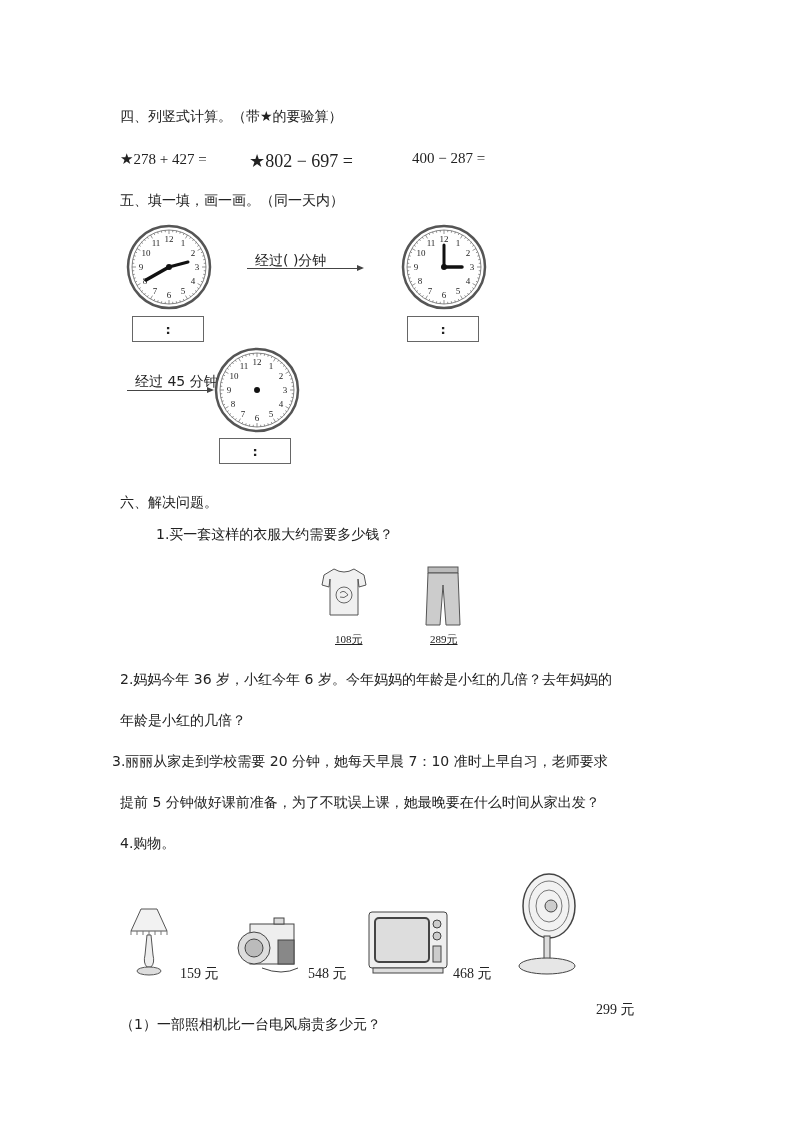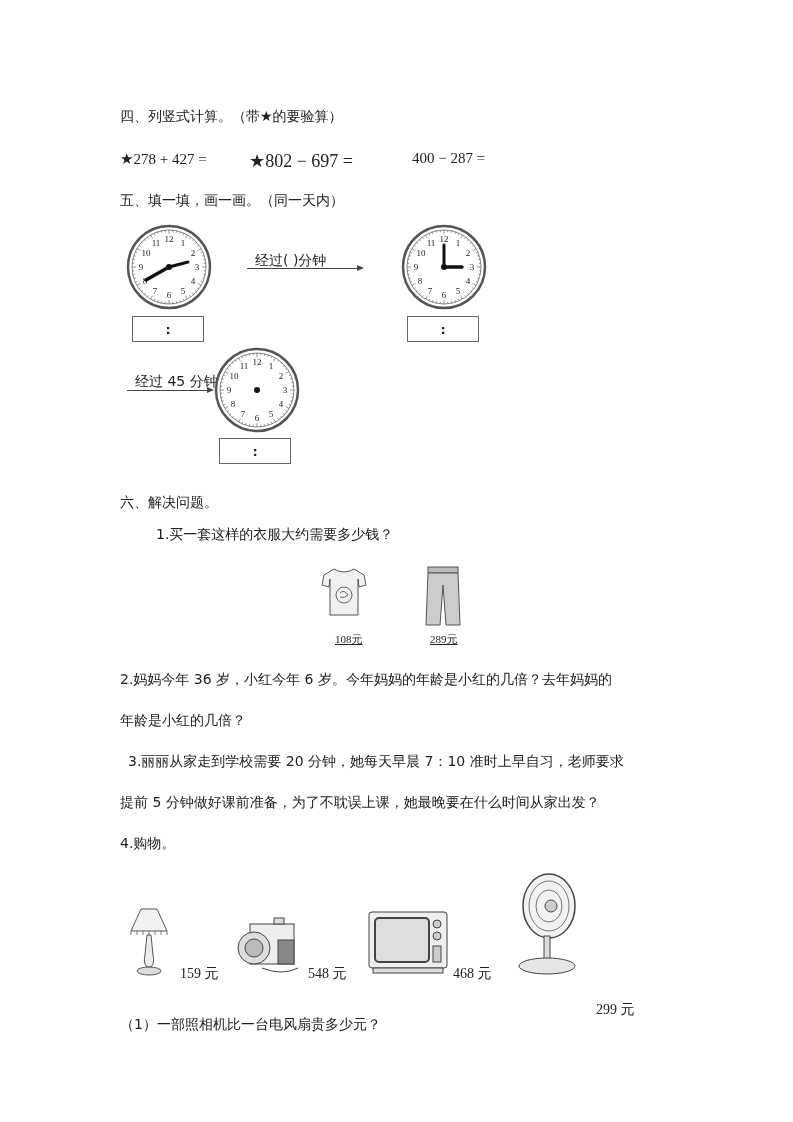--- a/index.html
+++ b/index.html
@@ -308,21 +308,21 @@
 <div class="small-price" style="left:335px; top:632px;">108元</div>
 
 <svg class="img-box" style="left:422px; top:565px;" width="42" height="65" viewBox="0 0 42 65">
   <rect x="6" y="2" width="30" height="6" fill="#bbb" stroke="#555"></rect>
   <path d="M6 8 L4 60 L18 60 L21 20 L24 60 L38 60 L36 8 Z" fill="#ccc" stroke="#555" stroke-width="1"></path>
 </svg>
 <div class="small-price" style="left:430px; top:632px;">289元</div>
 
 <div class="abs line" style="left:120px; top:671px;">2.妈妈今年 36 岁，小红今年 6 岁。今年妈妈的年龄是小红的几倍？去年妈妈的</div>
 <div class="abs line" style="left:120px; top:712px;">年龄是小红的几倍？</div>
-<div class="abs line" style="left:128px; top:753px;">3.丽丽从家走到学校需要 20 分钟，她每天早晨 7：10 准时上早自习，老师要求</div>
+<div class="abs line" style="left:112px; top:753px;">3.丽丽从家走到学校需要 20 分钟，她每天早晨 7：10 准时上早自习，老师要求</div>
 <div class="abs line" style="left:120px; top:794px;">提前 5 分钟做好课前准备，为了不耽误上课，她最晚要在什么时间从家出发？</div>
 <div class="abs line" style="left:120px; top:835px;">4.购物。</div>
 
 <svg class="img-box" style="left:123px; top:905px;" width="52" height="74" viewBox="0 0 52 74">
   <path d="M18 4 L34 4 L44 26 L8 26 Z" fill="#f2f2f2" stroke="#555"></path>
   <path d="M8 26 L8 30 M14 26 L14 30 M20 26 L20 30 M26 26 L26 30 M32 26 L32 30 M38 26 L38 30 M44 26 L44 30" stroke="#777"></path>
   <path d="M24 30 L22 50 Q20 58 24 62 L28 62 Q32 58 30 50 L28 30 Z" fill="#eee" stroke="#555"></path>
   <ellipse cx="26" cy="66" rx="12" ry="4" fill="#ddd" stroke="#555"></ellipse>
 </svg>
 <div class="price" style="left:180px; top:965px;">159 元</div>

